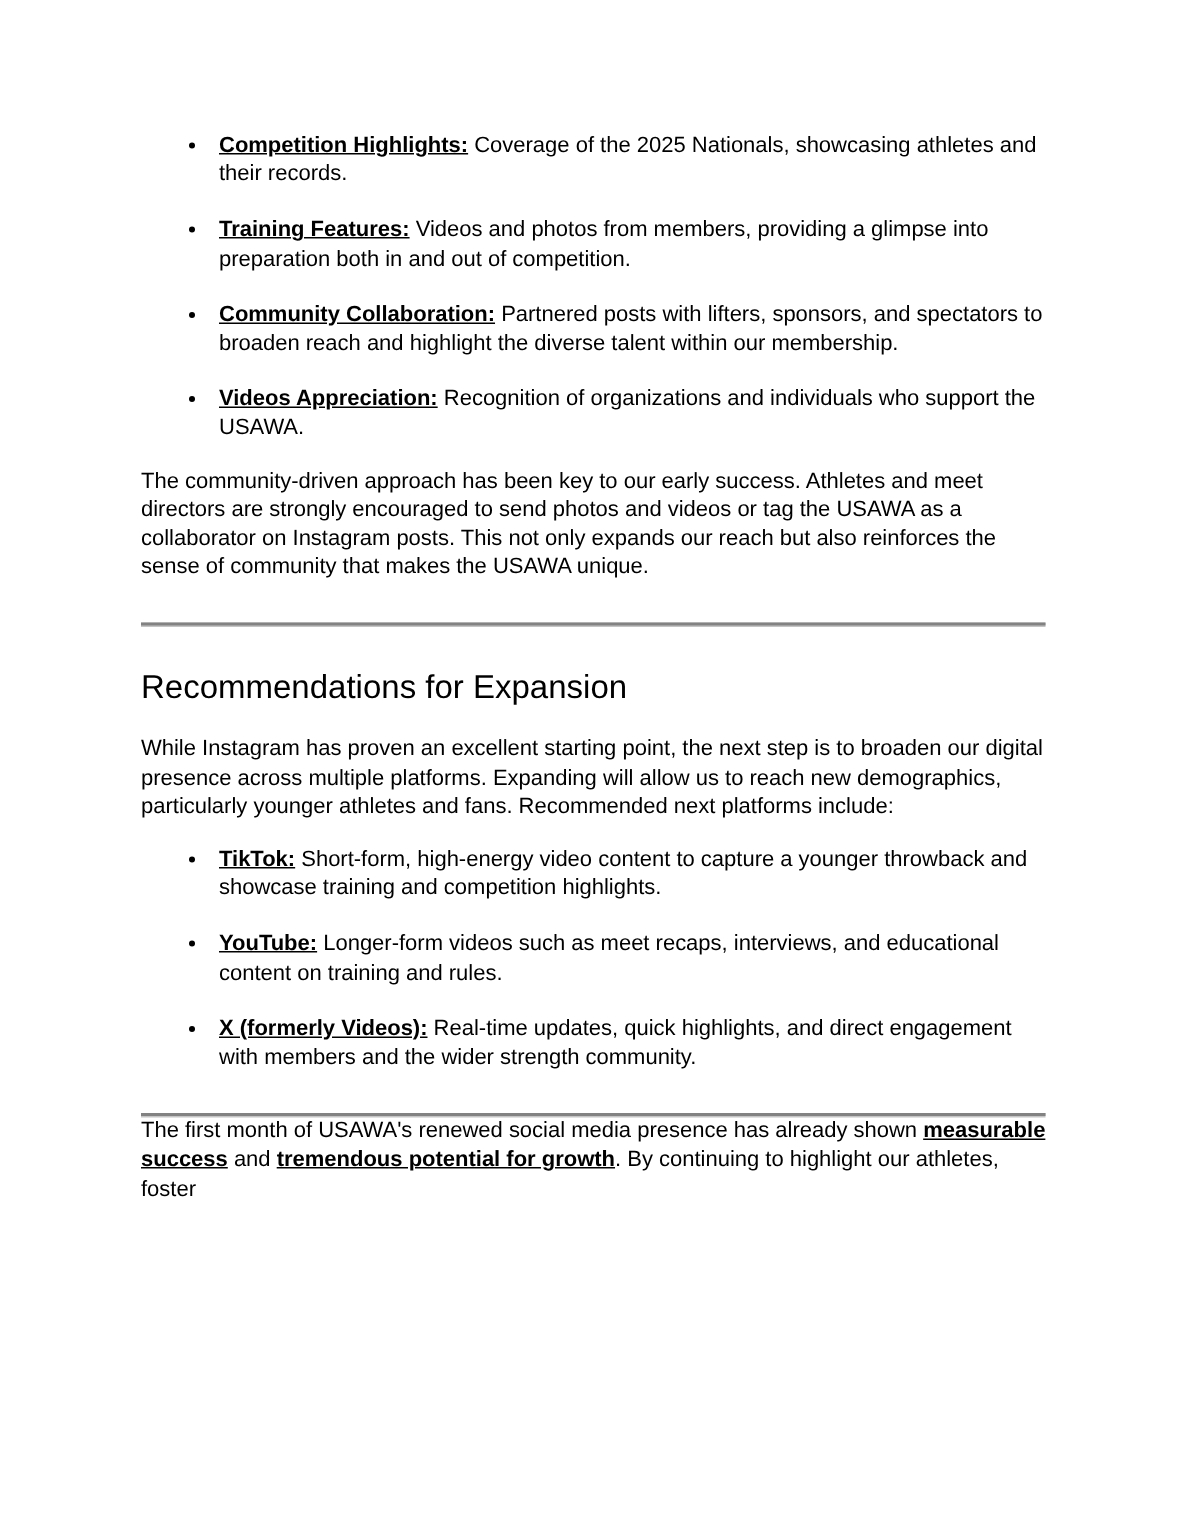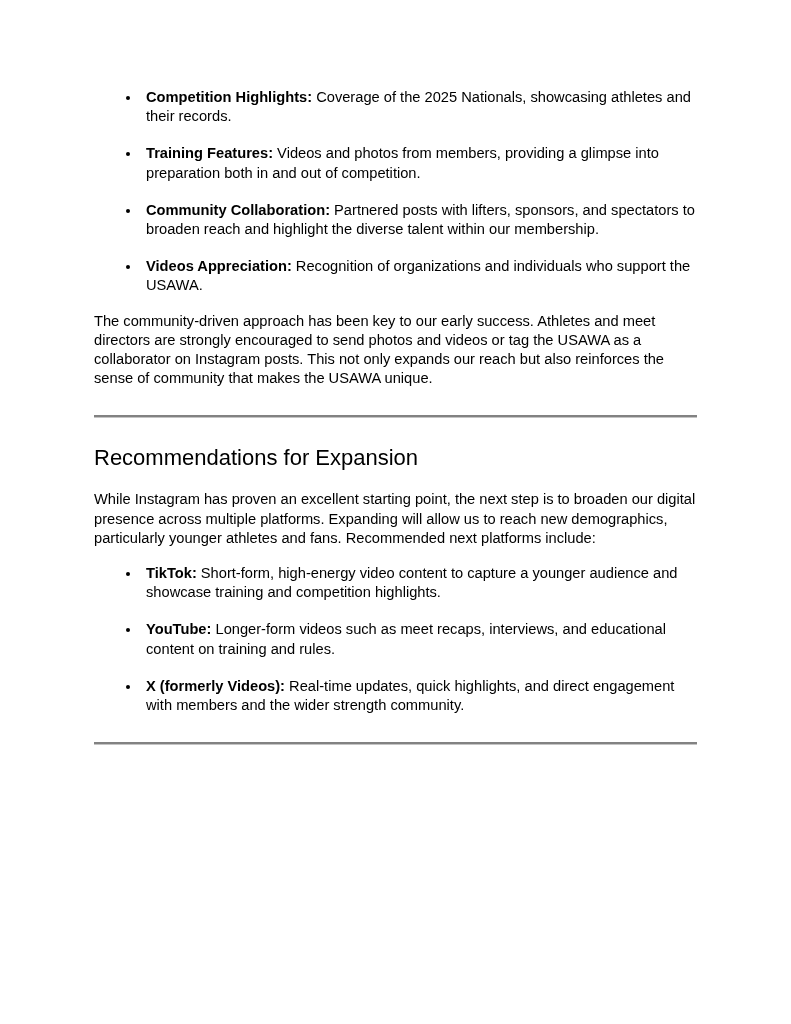--- a/index.html
+++ b/index.html
@@ -30,20 +30,21 @@
   }
   ul.doc-list li {
     margin: 0 0 18px 0;
     padding-left: 5px;
   }
   ul.doc-list li:last-child {
     margin-bottom: 0;
   }
   strong, .b {
     font-weight: bold;
+    text-decoration: underline;
   }
   .rule {
     height: 1px;
     background: #c4c4c4;
     border-top: 2px solid #828282;
     margin: 27px 0 0 0;
   }
   h1.doc-heading {
     font-size: 22px;
     line-height: 28px;
@@ -66,23 +67,24 @@
 
   <p>The community-driven approach has been key to our early success. Athletes and meet directors are strongly encouraged to send photos and videos or tag the USAWA as a collaborator on Instagram posts. This not only expands our reach but also reinforces the sense of community that makes the USAWA unique.</p>
 
   <div class="rule"></div>
 
   <h1 class="doc-heading">Recommendations for Expansion</h1>
 
   <p>While Instagram has proven an excellent starting point, the next step is to broaden our digital presence across multiple platforms. Expanding will allow us to reach new demographics, particularly younger athletes and fans. Recommended next platforms include:</p>
 
   <ul class="doc-list">
-    <li><strong>TikTok:</strong><span> Short-form, high-energy video content to capture a younger audience and showcase training and competition highlights.</span></li>
+    <li><strong>TikTok:</strong><span> Short-form, high-energy video content to capture a younger throwback and showcase training and competition highlights.</span></li>
     <li><strong>YouTube:</strong><span> Longer-form videos such as meet recaps, interviews, and educational content on training and rules.</span></li>
     <li><strong>X (formerly Videos):</strong><span> Real-time updates, quick highlights, and direct engagement with members and the wider strength community.</span></li>
   </ul>
 
 
   <div class="rule"></div>
 
 
+  <p><span>The first month of USAWA's renewed social media presence has already shown </span><span class="b">measurable success</span><span> and </span><span class="b">tremendous potential for growth</span><span>. By continuing to highlight our athletes, foster</span></p>
 
 </div>
 
 </body></html>

